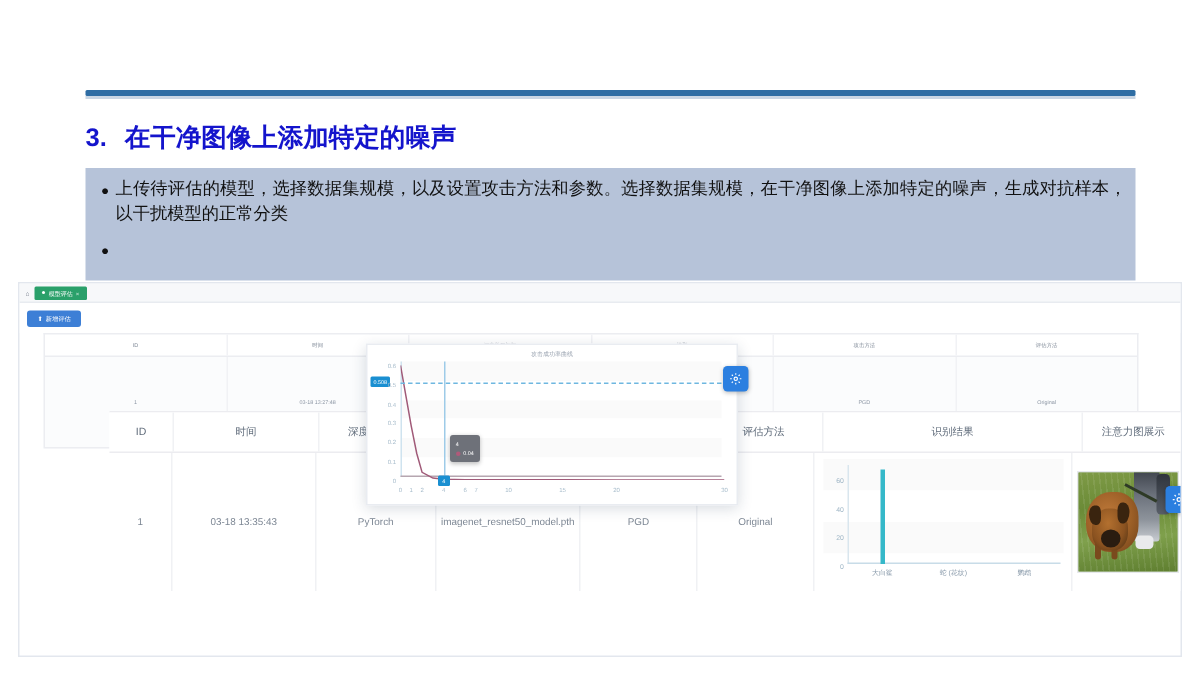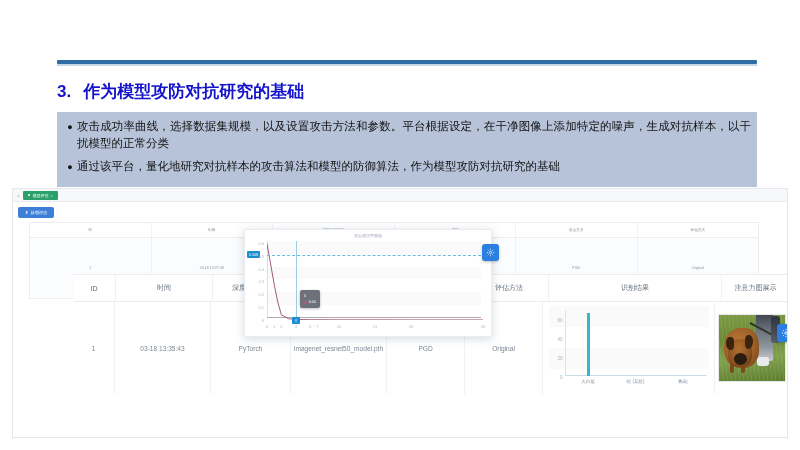--- a/index.html
+++ b/index.html
@@ -224,31 +224,30 @@
 </style>
 </head>
 <body>
 
 <div id="slide">
 
   <div id="title-rule"></div>
   <div id="title-rule-shadow"></div>
 
   <div id="subtitle">
-    <span class="num">3.</span><span>作为模型攻防对抗研究的基础</span>
+    <span class="num">3.</span><span>在干净图像上添加特定的噪声</span>
   </div>
 
   <div id="bullet-box">
     <div class="bullet-row" id="bullet-1">
       <span class="bullet-dot">●</span>
-      <span class="bullet-text">攻击成功率曲线，选择数据集规模，以及设置攻击方法和参数。平台根据设定，在干净图像上添加特定的噪声，生成对抗样本，以干扰模型的正常分类</span>
+      <span class="bullet-text">上传待评估的模型，选择数据集规模，以及设置攻击方法和参数。选择数据集规模，在干净图像上添加特定的噪声，生成对抗样本，以干扰模型的正常分类</span>
     </div>
     <div class="bullet-row" id="bullet-2">
       <span class="bullet-dot">●</span>
-      <span class="bullet-text">通过该平台，量化地研究对抗样本的攻击算法和模型的防御算法，作为模型攻防对抗研究的基础</span>
     </div>
   </div>
 
   <div id="page-num">6</div>
 
   <div id="app-shot">
 
     <div id="tabstrip">
       <span id="tab-home">⌂</span>
       <span id="tab-active">

